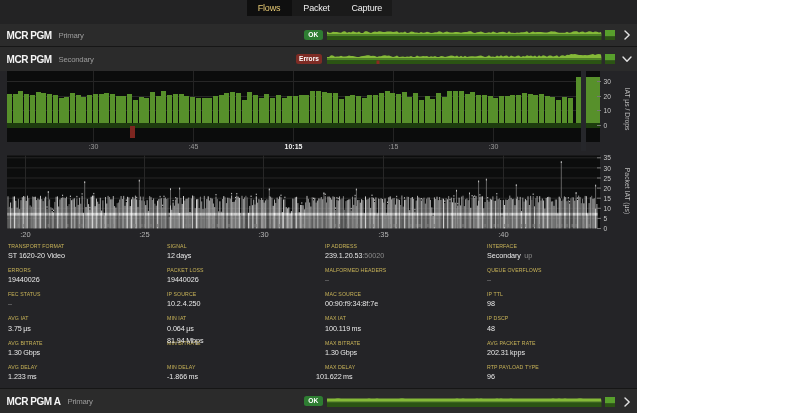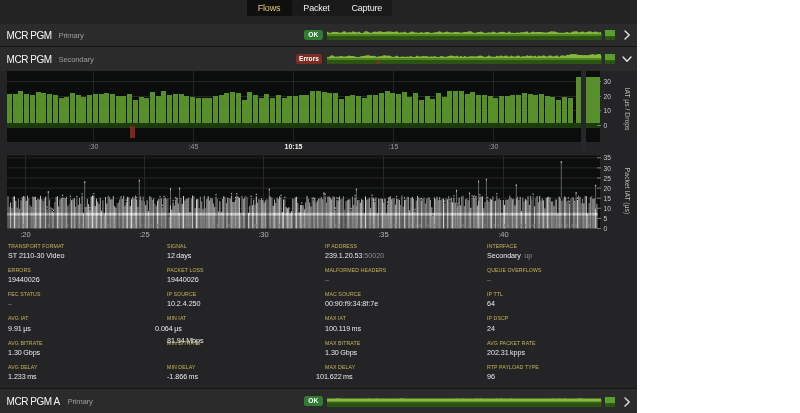--- a/index.html
+++ b/index.html
@@ -2,21 +2,21 @@
 <html><head><meta charset="utf-8"><style>
 * { margin:0; padding:0; box-sizing:border-box; }
 body { width:800px; height:413px; background:#fff; font-family:"Liberation Sans", sans-serif; overflow:hidden; }
 #app { position:absolute; left:0; top:0; width:636.5px; height:413px; background:#242427; overflow:hidden; }
 #topbar { position:absolute; left:0; top:0; width:636.5px; height:23.5px; background:#232324; }
 .tabs { position:absolute; left:246.5px; top:0; width:145.5px; height:15.5px; background:#1a1a1a; display:flex; }
 .tab { height:15.5px; font-size:9px; color:#f0f0f0; text-align:center; line-height:17px; letter-spacing:-0.2px; }
 .tab.active { background:#0f0f0f; color:#e5c873; }
 .row { position:absolute; left:0; width:636.5px; background:#2b2b2b; }
 .rowline { position:absolute; left:0; width:636.5px; height:1px; background:#161616; }
-.title { position:absolute; left:6.5px; font-size:10px; font-weight:400; color:#f5f5f5; letter-spacing:-0.45px; }
+.title { position:absolute; left:6.5px; font-size:10px; font-weight:700; color:#f5f5f5; letter-spacing:-0.45px; }
 .sub { position:absolute; font-size:7.8px; color:#9b9b9b; letter-spacing:-0.25px; }
 .badge { position:absolute; border-radius:2.5px; color:#fff; font-size:6.6px; font-weight:bold; text-align:center; }
 .ok { background:#2e7d32; width:18.5px; height:10.5px; line-height:10.5px; left:304px; }
 .err { background:#7e2c25; width:26px; height:10.5px; line-height:10.5px; left:296px; }
 #panel { position:absolute; left:0; top:70.5px; width:636.5px; height:317px; background:#242427; }
 .slab { position:absolute; font-size:5.2px; color:#c9b458; letter-spacing:0.1px; white-space:nowrap; }
 .sval { position:absolute; font-size:7.2px; color:#e9e9e9; letter-spacing:-0.05px; white-space:nowrap; }
 .dim { color:#8b8b8b;margin-top:16px; }
 svg { display:block; }
 </style></head>
@@ -152,21 +152,21 @@
       <text x="603.5" y="39.7" font-size="6.6" fill="#c8c8c8">20</text>
       <path d="M597 27.0H601" stroke="#777" stroke-width="1"></path>
       <text x="603.5" y="29.6" font-size="6.6" fill="#c8c8c8">25</text>
       <path d="M597 16.9H601" stroke="#777" stroke-width="1"></path>
       <text x="603.5" y="19.5" font-size="6.6" fill="#c8c8c8">30</text>
       <path d="M597 6.8H601" stroke="#777" stroke-width="1"></path>
       <text x="603.5" y="9.4" font-size="6.6" fill="#c8c8c8">35</text>
       <text x="624.5" y="40" font-size="6.8" fill="#bbb" text-anchor="middle" transform="rotate(90 624.5 40)">Packet IAT (μs)</text>
     </svg>
   <div class="slab" style="left:8px;top:242.8px">TRANSPORT FORMAT</div>
-    <div class="sval" style="left:8px;top:251.0px">ST 2110-30 Video</div>
+    <div class="sval" style="left:8px;top:251.0px">ST 1620-20 Video</div>
     <div class="slab" style="left:167px;top:242.8px">SIGNAL</div>
     <div class="sval" style="left:167px;top:251.0px">12 days</div>
     <div class="slab" style="left:325px;top:242.8px">IP ADDRESS</div>
     <div class="sval" style="left:325px;top:251.0px">239.1.20.53<span class="dim">:50020</span></div>
     <div class="slab" style="left:487px;top:242.8px">INTERFACE</div>
     <div class="sval" style="left:487px;top:251.0px">Secondary <span class="dim"> up</span></div>
     <div class="slab" style="left:8px;top:267.0px">ERRORS</div>
     <div class="sval" style="left:8px;top:275.2px">19440026</div>
     <div class="slab" style="left:167px;top:267.0px">PACKET LOSS</div>
     <div class="sval" style="left:167px;top:275.2px">19440026</div>
@@ -174,29 +174,29 @@
     <div class="sval" style="left:325px;top:275.2px"><span class="dim">–</span></div>
     <div class="slab" style="left:487px;top:267.0px">QUEUE OVERFLOWS</div>
     <div class="sval" style="left:487px;top:275.2px"><span class="dim">–</span></div>
     <div class="slab" style="left:8px;top:291.2px">FEC STATUS</div>
     <div class="sval" style="left:8px;top:299.4px"><span class="dim">–</span></div>
     <div class="slab" style="left:167px;top:291.2px">IP SOURCE</div>
     <div class="sval" style="left:167px;top:299.4px">10.2.4.250</div>
     <div class="slab" style="left:325px;top:291.2px">MAC SOURCE</div>
     <div class="sval" style="left:325px;top:299.4px">00:90:f9:34:8f:7e</div>
     <div class="slab" style="left:487px;top:291.2px">IP TTL</div>
-    <div class="sval" style="left:487px;top:299.4px">64</div>
+    <div class="sval" style="left:487px;top:299.4px">98</div>
     <div class="slab" style="left:8px;top:315.4px">AVG IAT</div>
-    <div class="sval" style="left:8px;top:323.6px">9.91 μs</div>
+    <div class="sval" style="left:8px;top:323.6px">3.75 μs</div>
     <div class="slab" style="left:167px;top:315.4px">MIN IAT</div>
-    <div class="sval" style="left:155px;top:323.6px">0.064 μs</div>
+    <div class="sval" style="left:167px;top:323.6px">0.064 μs</div>
     <div class="slab" style="left:325px;top:315.4px">MAX IAT</div>
     <div class="sval" style="left:325px;top:323.6px">100.119 ms</div>
     <div class="slab" style="left:487px;top:315.4px">IP DSCP</div>
-    <div class="sval" style="left:487px;top:323.6px">24</div>
+    <div class="sval" style="left:487px;top:323.6px">48</div>
     <div class="slab" style="left:8px;top:339.6px">AVG BITRATE</div>
     <div class="sval" style="left:8px;top:347.8px">1.30 Gbps</div>
     <div class="slab" style="left:167px;top:339.6px">MIN BITRATE</div>
     <div class="sval" style="left:167px;top:336px">81.94 Mbps</div>
     <div class="slab" style="left:325px;top:339.6px">MAX BITRATE</div>
     <div class="sval" style="left:325px;top:347.8px">1.30 Gbps</div>
     <div class="slab" style="left:487px;top:339.6px">AVG PACKET RATE</div>
     <div class="sval" style="left:487px;top:347.8px">202.31 kpps</div>
     <div class="slab" style="left:8px;top:363.8px">AVG DELAY</div>
     <div class="sval" style="left:8px;top:372.0px">1.233 ms</div>

